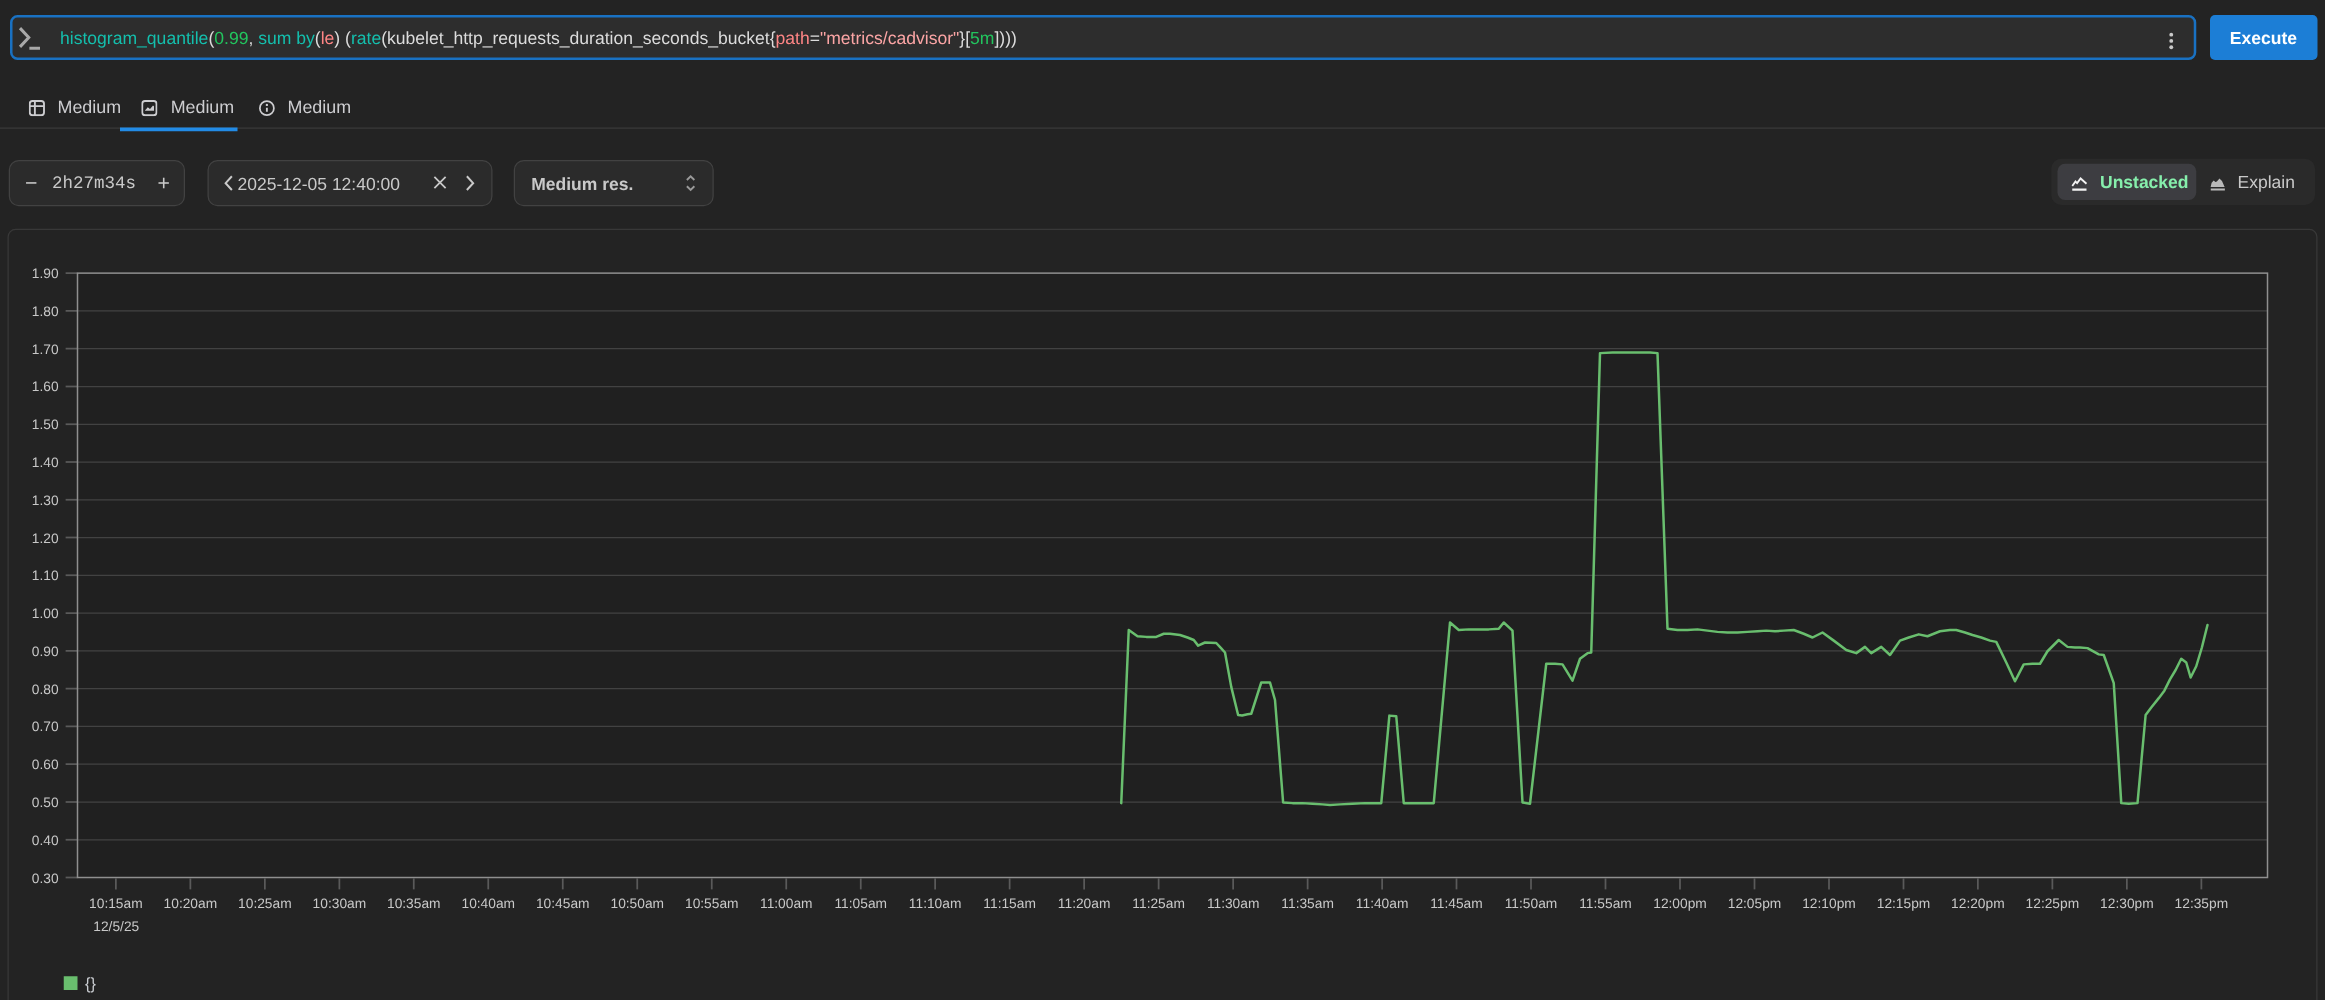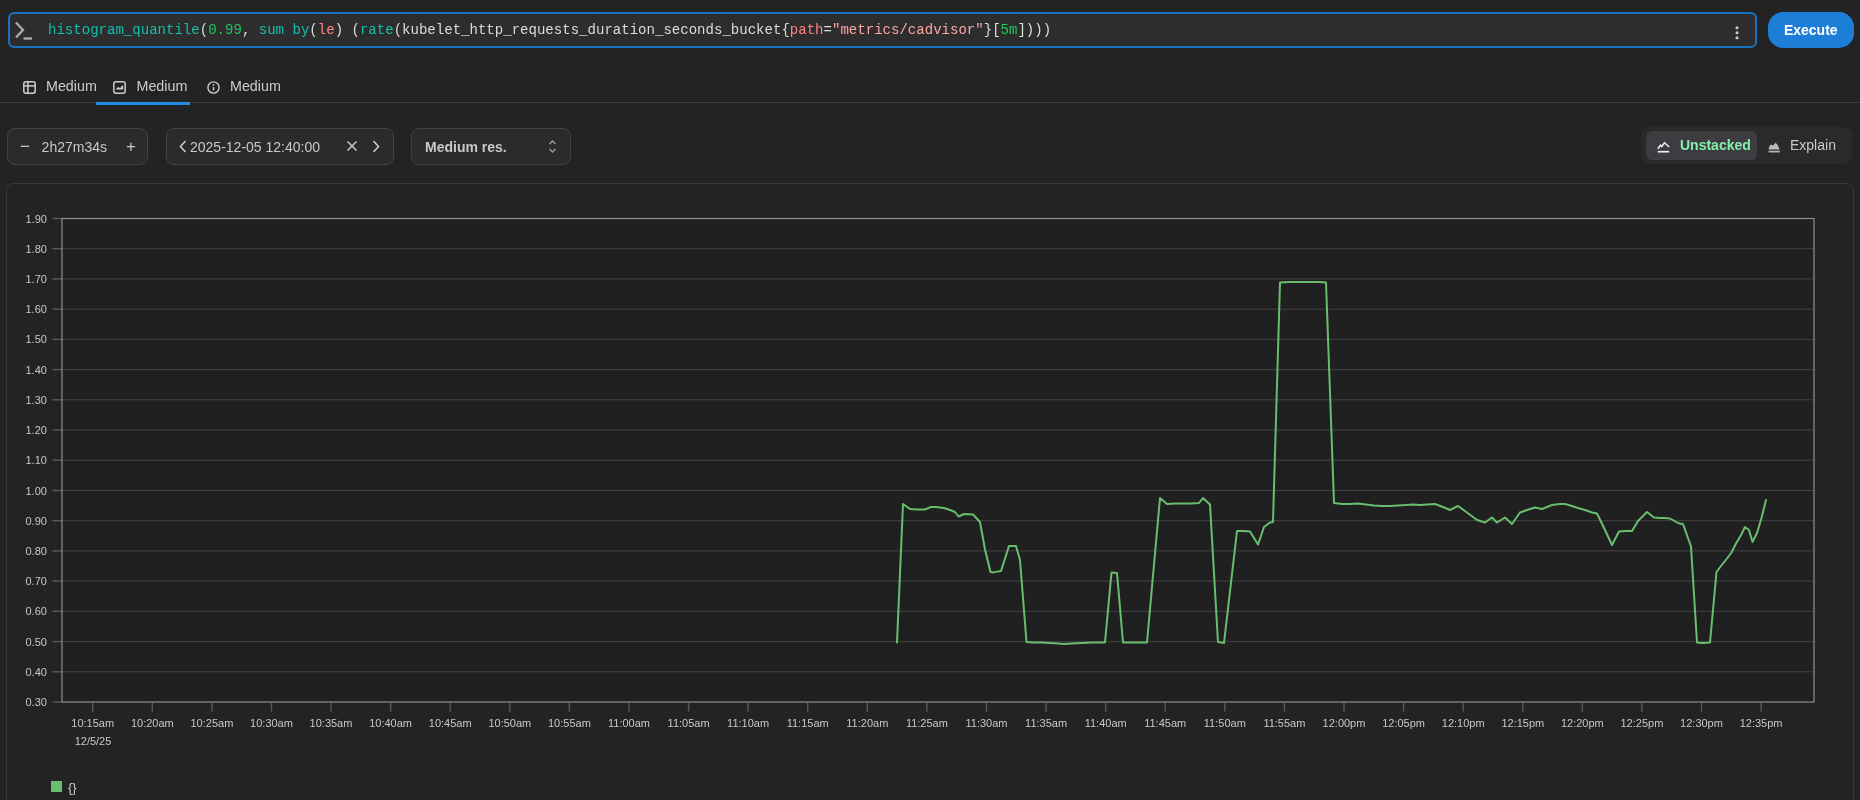--- a/index.html
+++ b/index.html
@@ -124,31 +124,31 @@
 <rect x="51" y="781" width="11" height="11" fill="#69be6e"></rect>
 <text x="68" y="791.5" font-size="13" fill="#c9ccd1">{}</text>
 </svg>
 
 <div class="abs" style="left:8px;top:12px;width:1749px;height:36px;background:#2d2d2d;
   border:2px solid #1971c2;border-radius:6px;display:flex;align-items:center;">
   <svg width="22" height="22" viewBox="0 0 22 22" style="margin-left:4px;flex:none">
     <polyline points="2,3.5 9,11 2,18.5" fill="none" stroke="#a9a9a9" stroke-width="2.4"></polyline>
     <line x1="9.5" y1="19.5" x2="18" y2="19.5" stroke="#a9a9a9" stroke-width="2.4"></line>
   </svg>
-  <div style="margin-left:12px;font-family:Liberation Mono, monospace;font-size:14.05px;
+  <div style="margin-left:12px;font-family:Liberation Sans, sans-serif;font-size:14.05px;
     white-space:pre;letter-spacing:0"><span style="color:#14bfad">histogram_quantile</span><span style="color:#dcdcdc">(</span><span style="color:#22c55e">0.99</span><span style="color:#dcdcdc">,&nbsp;</span><span style="color:#14bfad">sum&nbsp;by</span><span style="color:#dcdcdc">(</span><span style="color:#ff8585">le</span><span style="color:#dcdcdc">)&nbsp;(</span><span style="color:#14bfad">rate</span><span style="color:#dcdcdc">(kubelet_http_requests_duration_seconds_bucket{</span><span style="color:#ff8585">path</span><span style="color:#dcdcdc">=</span><span style="color:#fca5a5">"metrics/cadvisor"</span><span style="color:#dcdcdc">}[</span><span style="color:#22c55e">5m</span><span style="color:#dcdcdc">])))</span></div>
   <svg width="6" height="20" viewBox="0 0 6 20" style="position:absolute;right:15px;top:9.5px">
     <circle cx="3" cy="3.7" r="1.55" fill="#c9c9c9"></circle>
     <circle cx="3" cy="8.7" r="1.55" fill="#c9c9c9"></circle>
     <circle cx="3" cy="13.8" r="1.55" fill="#c9c9c9"></circle>
   </svg>
 </div>
 
 <div class="abs" style="left:1767.5px;top:12px;width:86.5px;height:36px;background:#1c7ed6;
-  border-radius:15px;color:#fff;font-size:14px;font-weight:700;display:flex;
+  border-radius:4px;color:#fff;font-size:14px;font-weight:700;display:flex;
   align-items:center;justify-content:center;">Execute</div>
 
 <div class="abs" style="left:0;top:102px;width:1860px;height:1px;background:#3a3a3a"></div>
 <div class="abs" style="left:96px;top:101.5px;width:94px;height:3.5px;background:#228be6"></div>
 
 <div class="abs" style="left:22.5px;top:80px;width:13px;height:13px">
   <svg width="13" height="13" viewBox="0 0 13 13">
     <rect x="0.8" y="0.8" width="11.4" height="11.4" rx="2.2" fill="none" stroke="#cdcdd0" stroke-width="1.5"></rect>
     <line x1="0.8" y1="4.9" x2="12.2" y2="4.9" stroke="#cdcdd0" stroke-width="1.5"></line>
     <line x1="4.9" y1="0.8" x2="4.9" y2="12.2" stroke="#cdcdd0" stroke-width="1.5"></line>
@@ -171,21 +171,21 @@
     <line x1="6.5" y1="6.1" x2="6.5" y2="9.4" stroke="#cdcdd0" stroke-width="1.5"></line>
   </svg>
 </div>
 <div class="abs" style="left:230px;top:79px;font-size:14.3px;color:#cdcdd0;line-height:15px">Medium</div>
 
 <div class="abs" style="left:7px;top:128px;width:141px;height:37px;background:#2b2b2b;
   border:1px solid #424242;border-radius:8px"></div>
 <div class="abs" style="left:17px;top:128px;width:16px;height:37px;color:#c9c9c9;font-size:17px;
   display:flex;align-items:center;justify-content:center;">−</div>
 <div class="abs" style="left:41.6px;top:128px;height:37px;display:flex;align-items:center;
-  color:#c9c9c9;font-size:14px;">2h27m34s</div>
+  color:#c9c9c9;font-size:14px;font-family:Liberation Mono, monospace;">2h27m34s</div>
 <div class="abs" style="left:123px;top:128px;width:16px;height:37px;color:#c9c9c9;font-size:17px;
   display:flex;align-items:center;justify-content:center;">+</div>
 
 <div class="abs" style="left:166px;top:128px;width:228px;height:37px;background:#2b2b2b;
   border:1px solid #424242;border-radius:8px"></div>
 <svg class="abs" style="left:178px;top:139px" width="10" height="15" viewBox="0 0 10 15">
   <polyline points="7.5,2 2.5,7.5 7.5,13" fill="none" stroke="#c9c9c9" stroke-width="1.6"></polyline>
 </svg>
 <div class="abs" style="left:190px;top:128px;height:37px;display:flex;align-items:center;
   color:#c9c9c9;font-size:14px;">2025-12-05 12:40:00</div>

